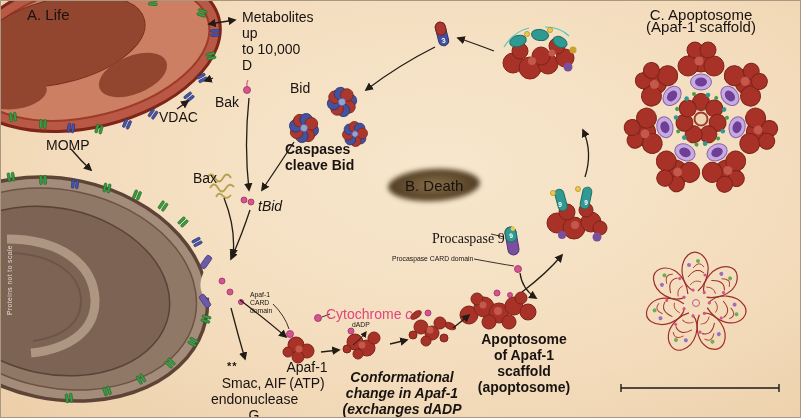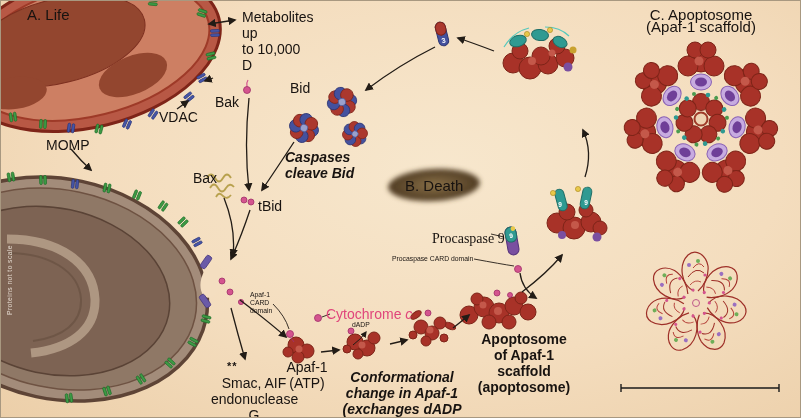--- a/index.html
+++ b/index.html
@@ -343,23 +343,23 @@
 <div class="lbl" style="left:241px;top:8px;width:72px;">
   <span class="ln">Metabolites up</span>
   <span class="ln">to 10,000 D</span>
 </div>
 
 <div class="lbl" style="left:214px;top:59px;margin-top:34px;">Bak</div>
 <div class="lbl" style="left:158px;top:108px;text-align:center;">VDAC</div>
 <div class="lbl" style="left:45px;top:136px;">MOMP</div>
 <div class="lbl" style="left:255px;top:79px;margin-left:34px;">Bid</div>
 <div class="lbl" style="left:192px;top:169px;">Bax</div>
-<div class="lbl" style="left:257px;top:197px;">tBid</div>
-
-<div class="lbl b" style="left:284px;top:148px;font-style:italic;">
+<div class="lbl" style="left:257px;top:197px;font-style:italic;">tBid</div>
+
+<div class="lbl b" style="left:284px;top:140px;">
   <span class="ln">Caspases</span>
   <span class="ln">cleave Bid</span>
 </div>
 
 
 <div class="lbl title" style="left:404px;top:176px;">B. Death</div>
 
 
 <div class="lbl title c" style="left:615px;top:5px;width:170px;">C. Apoptosome</div>
 <div class="lbl title c" style="left:615px;top:17px;width:170px;">(Apaf-1 scaffold)</div>

